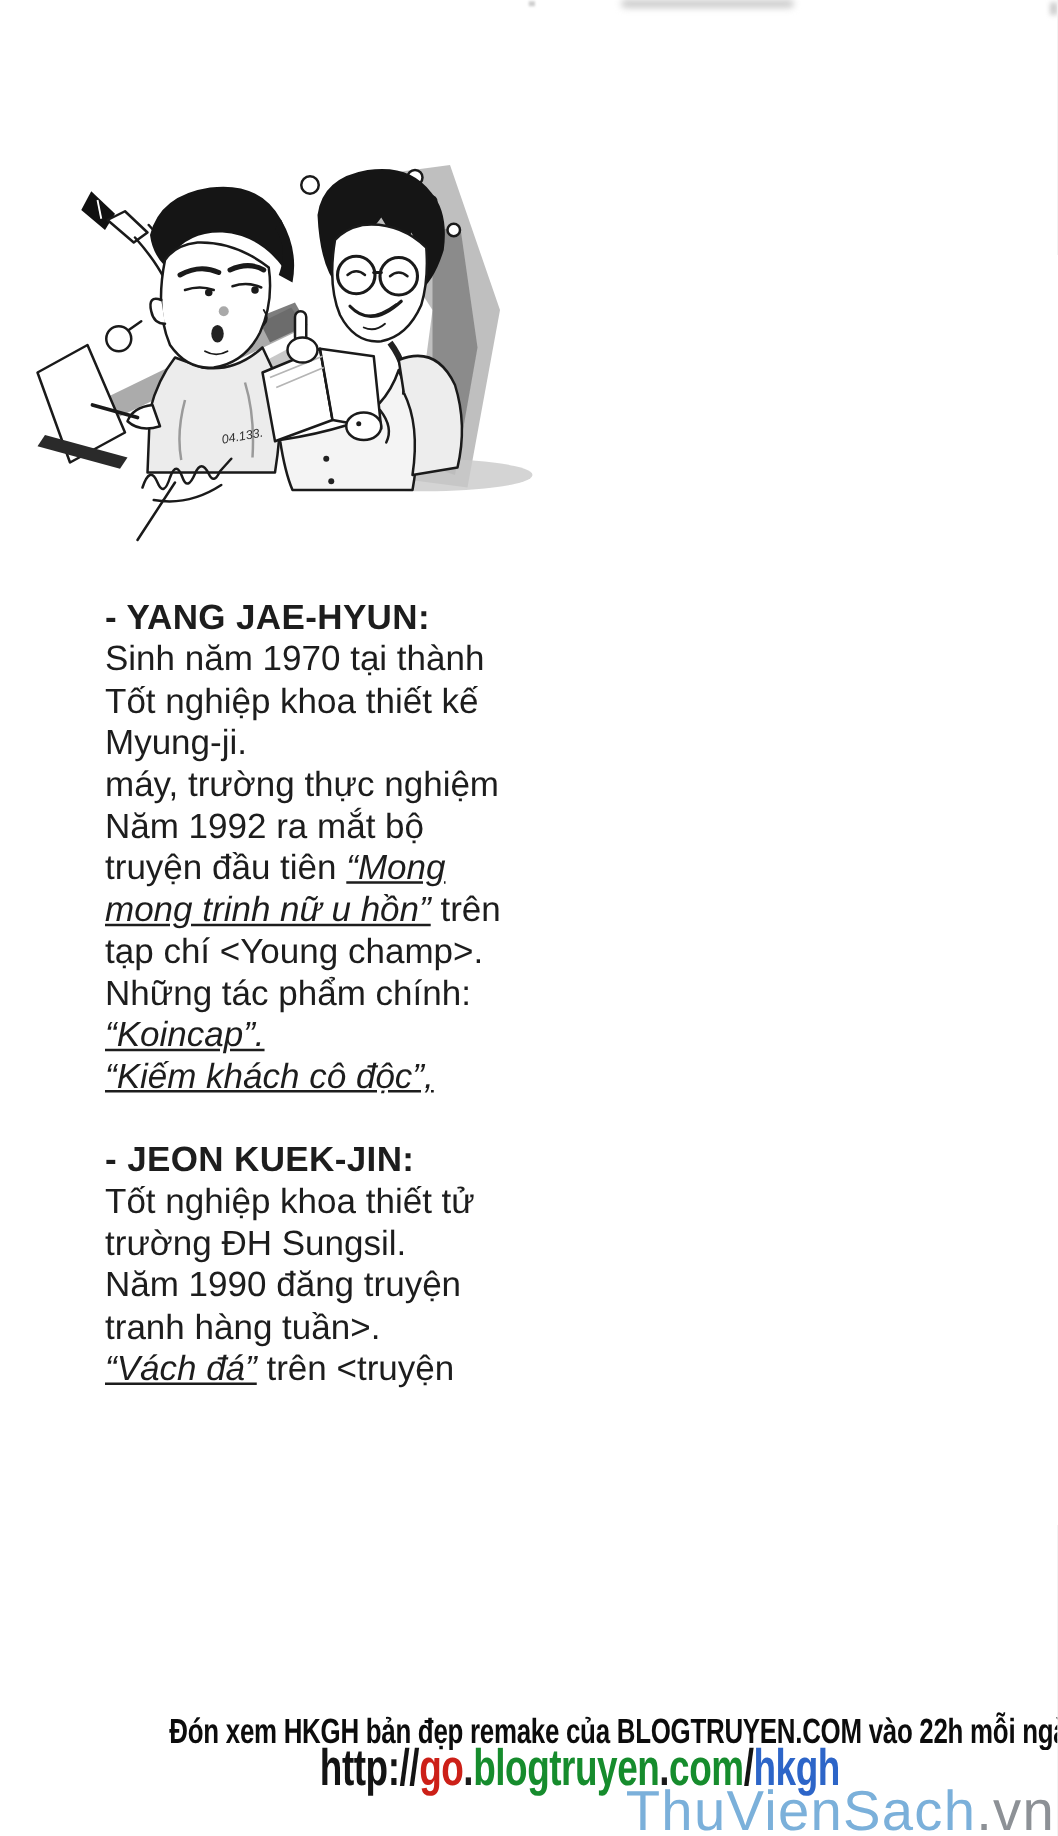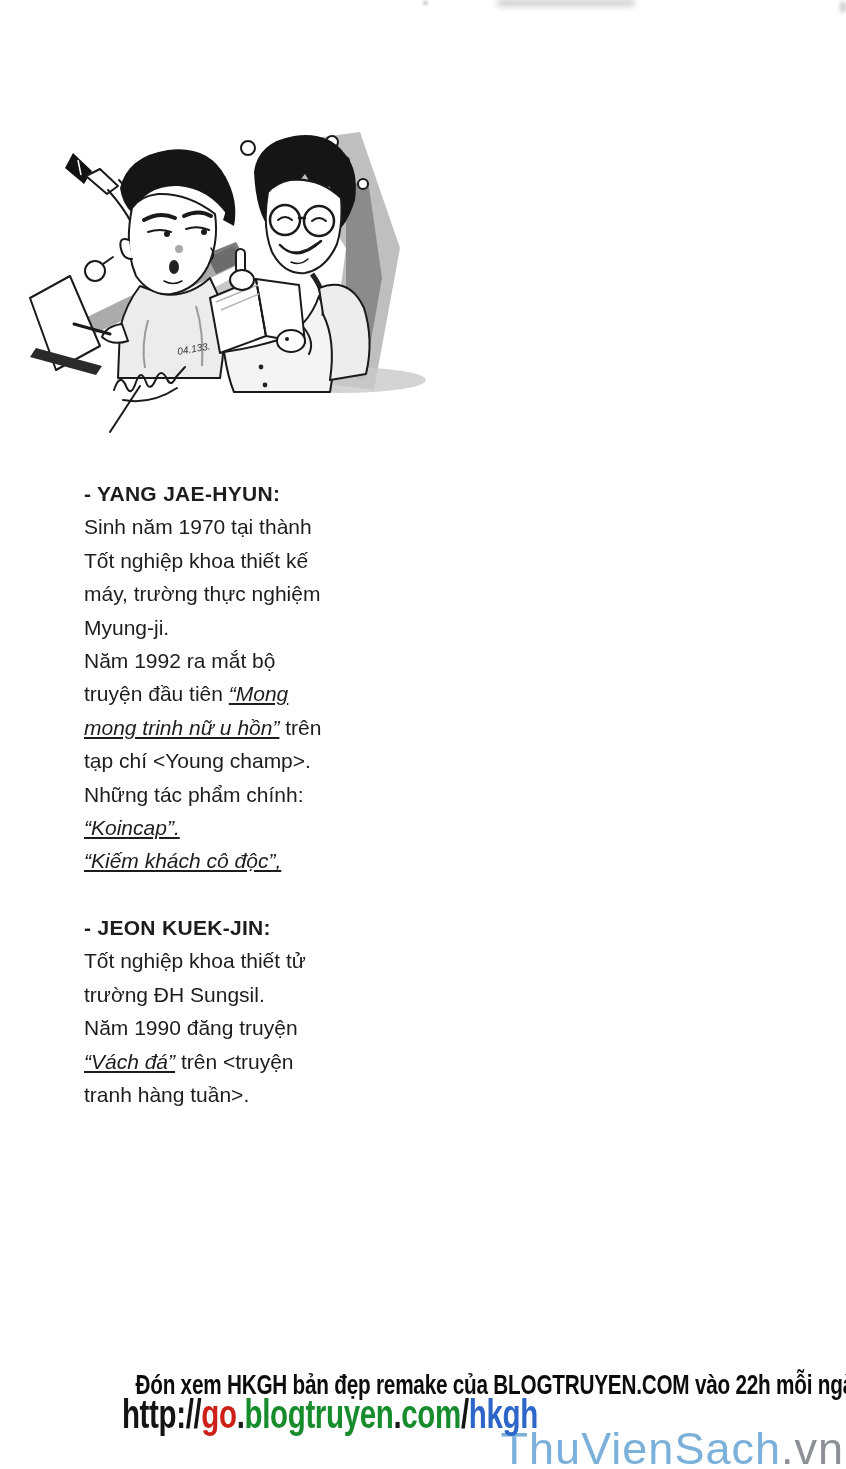--- a/index.html
+++ b/index.html
@@ -8,30 +8,30 @@
   
   .top-smudge{position:absolute;left:497px;top:0;width:138px;height:6px;background:#c6c6c6;
               filter:blur(3px);border-radius:3px;}
   .top-speck-a{position:absolute;left:423px;top:1px;width:5px;height:4px;background:#cfcfcf;filter:blur(1px);}
   .top-speck-b{position:absolute;left:840px;top:2px;width:6px;height:10px;background:#cccccc;filter:blur(2px);}
   
   .artwork{position:absolute;left:28px;top:128px;width:404px;height:308px;}
   .artwork svg{display:block;width:100%;height:100%;}
   .sk{stroke:#1a1a1a;stroke-linecap:round;stroke-linejoin:round;}
   
-  .bio{position:absolute;left:84px;top:477px;width:370px;font-size:21px;line-height:33.4px;
+  .bio{position:absolute;left:84px;top:477px;width:370px;font-size:28px;line-height:33.4px;
        color:#1d1d1d;}
   .bio-line{height:33.4px;white-space:nowrap;}
   .bio-heading{font-weight:bold;letter-spacing:0.3px;}
   .it{font-style:italic;text-decoration:underline;}
   
   .promo{position:absolute;top:1369px;left:0;width:846px;text-align:center;font-size:28px;
          font-weight:bold;color:#0c0c0c;white-space:nowrap;z-index:3;}
   .promo-inner{display:inline-block;transform:scaleX(0.74);transform-origin:50% 50%;letter-spacing:-0.3px;}
-  .url{position:absolute;top:1391px;left:0;width:846px;text-align:left;font-size:41px;
+  .url{position:absolute;top:1391px;left:0;width:846px;text-align:center;font-size:41px;
        font-weight:bold;white-space:nowrap;z-index:3;}
   .url-inner{display:inline-block;transform:translateX(41px) scaleX(0.72);transform-origin:50% 50%;
              letter-spacing:-0.5px;}
   .watermark{position:absolute;top:1423px;right:2px;font-size:45px;letter-spacing:1px;z-index:2;
              white-space:nowrap;}
   .wm-name{color:#7bb0da;}
   .wm-tld{color:#8d9196;}
 </style>
 </head>
 <body>
@@ -142,36 +142,36 @@
         <path d="M86,262 q6,-18 12,-4 q5,12 10,-4 q5,-14 10,0 q4,11 10,-3 q5,-12 11,0 q4,9 9,-2 l9,-10 M95,272 q28,5 54,-12 M112,258 l-30,46" fill="none" class="sk" stroke-width="2"></path>
         <text x="150" y="227" font-size="10" font-style="italic" fill="#333333" transform="rotate(-10 150 227)">04.133.</text>
       </g>
     </svg>
   </div>
 
   <div class="bio">
       <div class="bio-line bio-heading">- YANG JAE-HYUN:</div>
       <div class="bio-line"><span>Sinh năm 1970 tại thành</span></div>
       <div class="bio-line"><span>Tốt nghiệp khoa thiết kế</span></div>
+      <div class="bio-line"><span>Myung-ji.</span></div>
       <div class="bio-line"><span>máy, trường thực nghiệm</span></div>
-      <div class="bio-line"><span>Myung-ji.</span></div>
       <div class="bio-line"><span>Năm 1992 ra mắt bộ</span></div>
       <div class="bio-line"><span>truyện đầu tiên </span><span class="it">“Mong</span></div>
       <div class="bio-line"><span class="it">mong trinh nữ u hồn”</span><span> trên</span></div>
       <div class="bio-line"><span>tạp chí &lt;Young champ&gt;.</span></div>
       <div class="bio-line"><span>Những tác phẩm chính:</span></div>
       <div class="bio-line"><span class="it">“Koincap”.</span></div>
       <div class="bio-line"><span class="it">“Kiếm khách cô độc”,</span></div>
       <div class="bio-line">&nbsp;</div>
       <div class="bio-line bio-heading">- JEON KUEK-JIN:</div>
       <div class="bio-line"><span>Tốt nghiệp khoa thiết tử</span></div>
       <div class="bio-line"><span>trường ĐH Sungsil.</span></div>
       <div class="bio-line"><span>Năm 1990 đăng truyện</span></div>
+      <div class="bio-line"><span>tranh hàng tuần&gt;.</span></div>
       <div class="bio-line"><span class="it">“Vách đá”</span><span> trên &lt;truyện</span></div>
-      <div class="bio-line"><span>tranh hàng tuần&gt;.</span></div>
     </div>
 
   <div class="promo">
     <span class="promo-inner">Đón xem HKGH bản đẹp remake của BLOGTRUYEN.COM vào 22h mỗi ngày tại :</span>
   </div>
 
   <div class="url">
     <span class="url-inner"><span style="color: rgb(20, 20, 20);">http://</span><span style="color: rgb(204, 32, 24);">go</span><span style="color: rgb(26, 26, 26);">.</span><span style="color: rgb(22, 140, 45);">blogtruyen</span><span style="color: rgb(26, 26, 26);">.</span><span style="color: rgb(22, 140, 45);">com</span><span style="color: rgb(20, 20, 20);">/</span><span style="color: rgb(45, 101, 200);">hkgh</span></span>
   </div>
 

